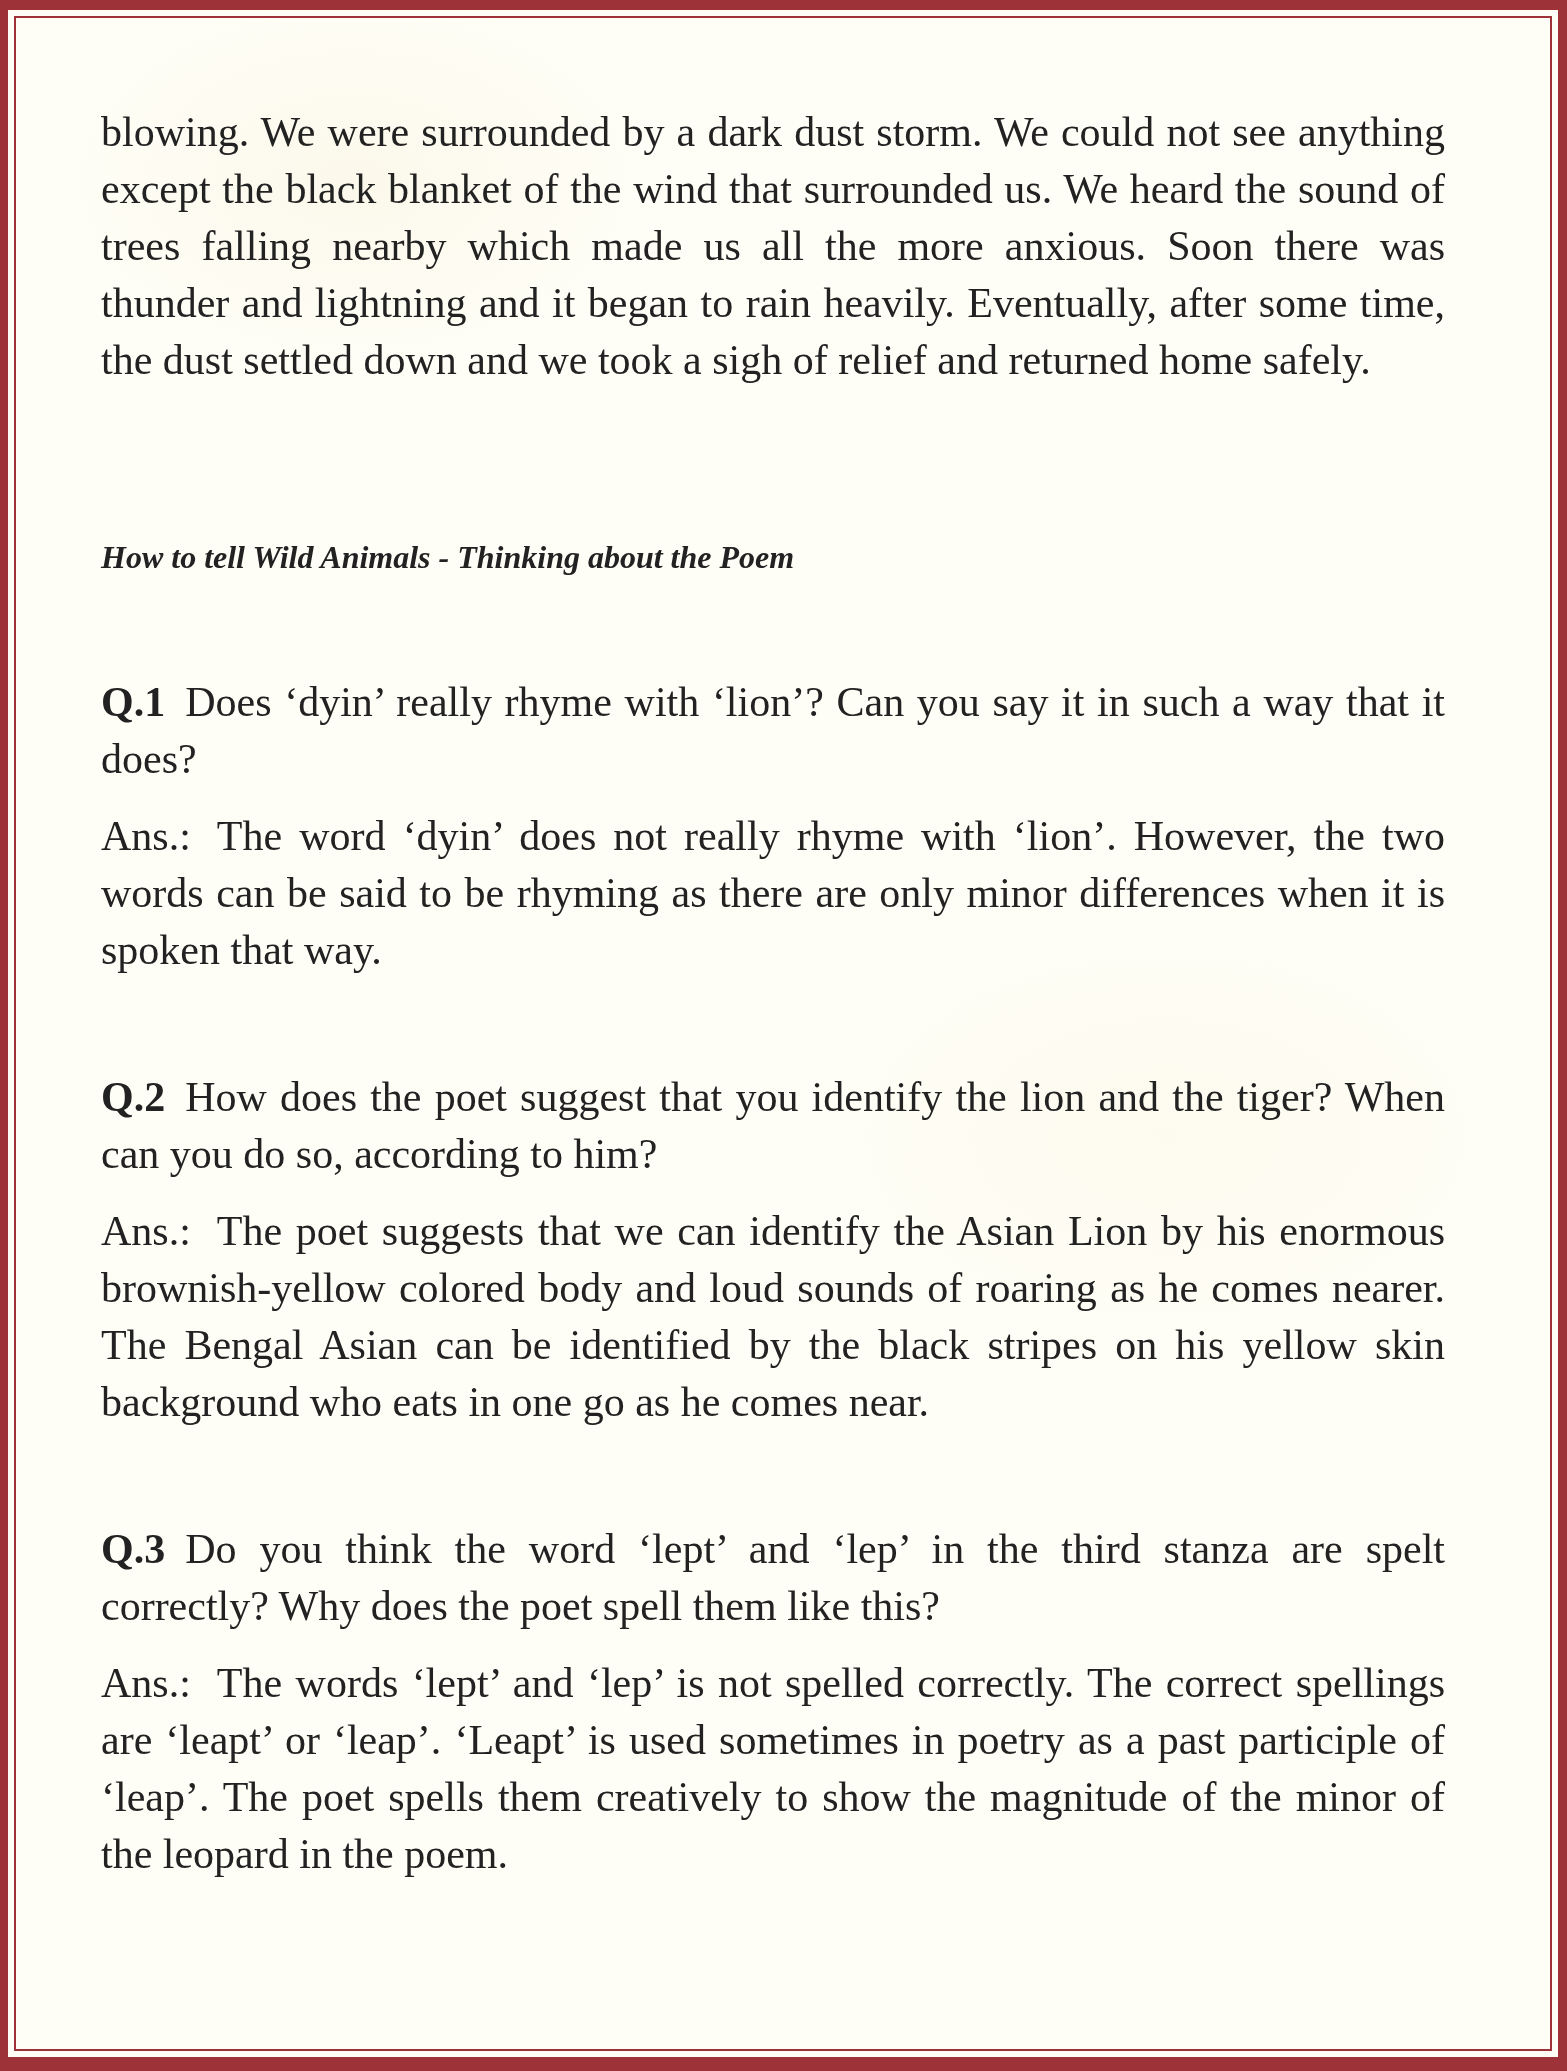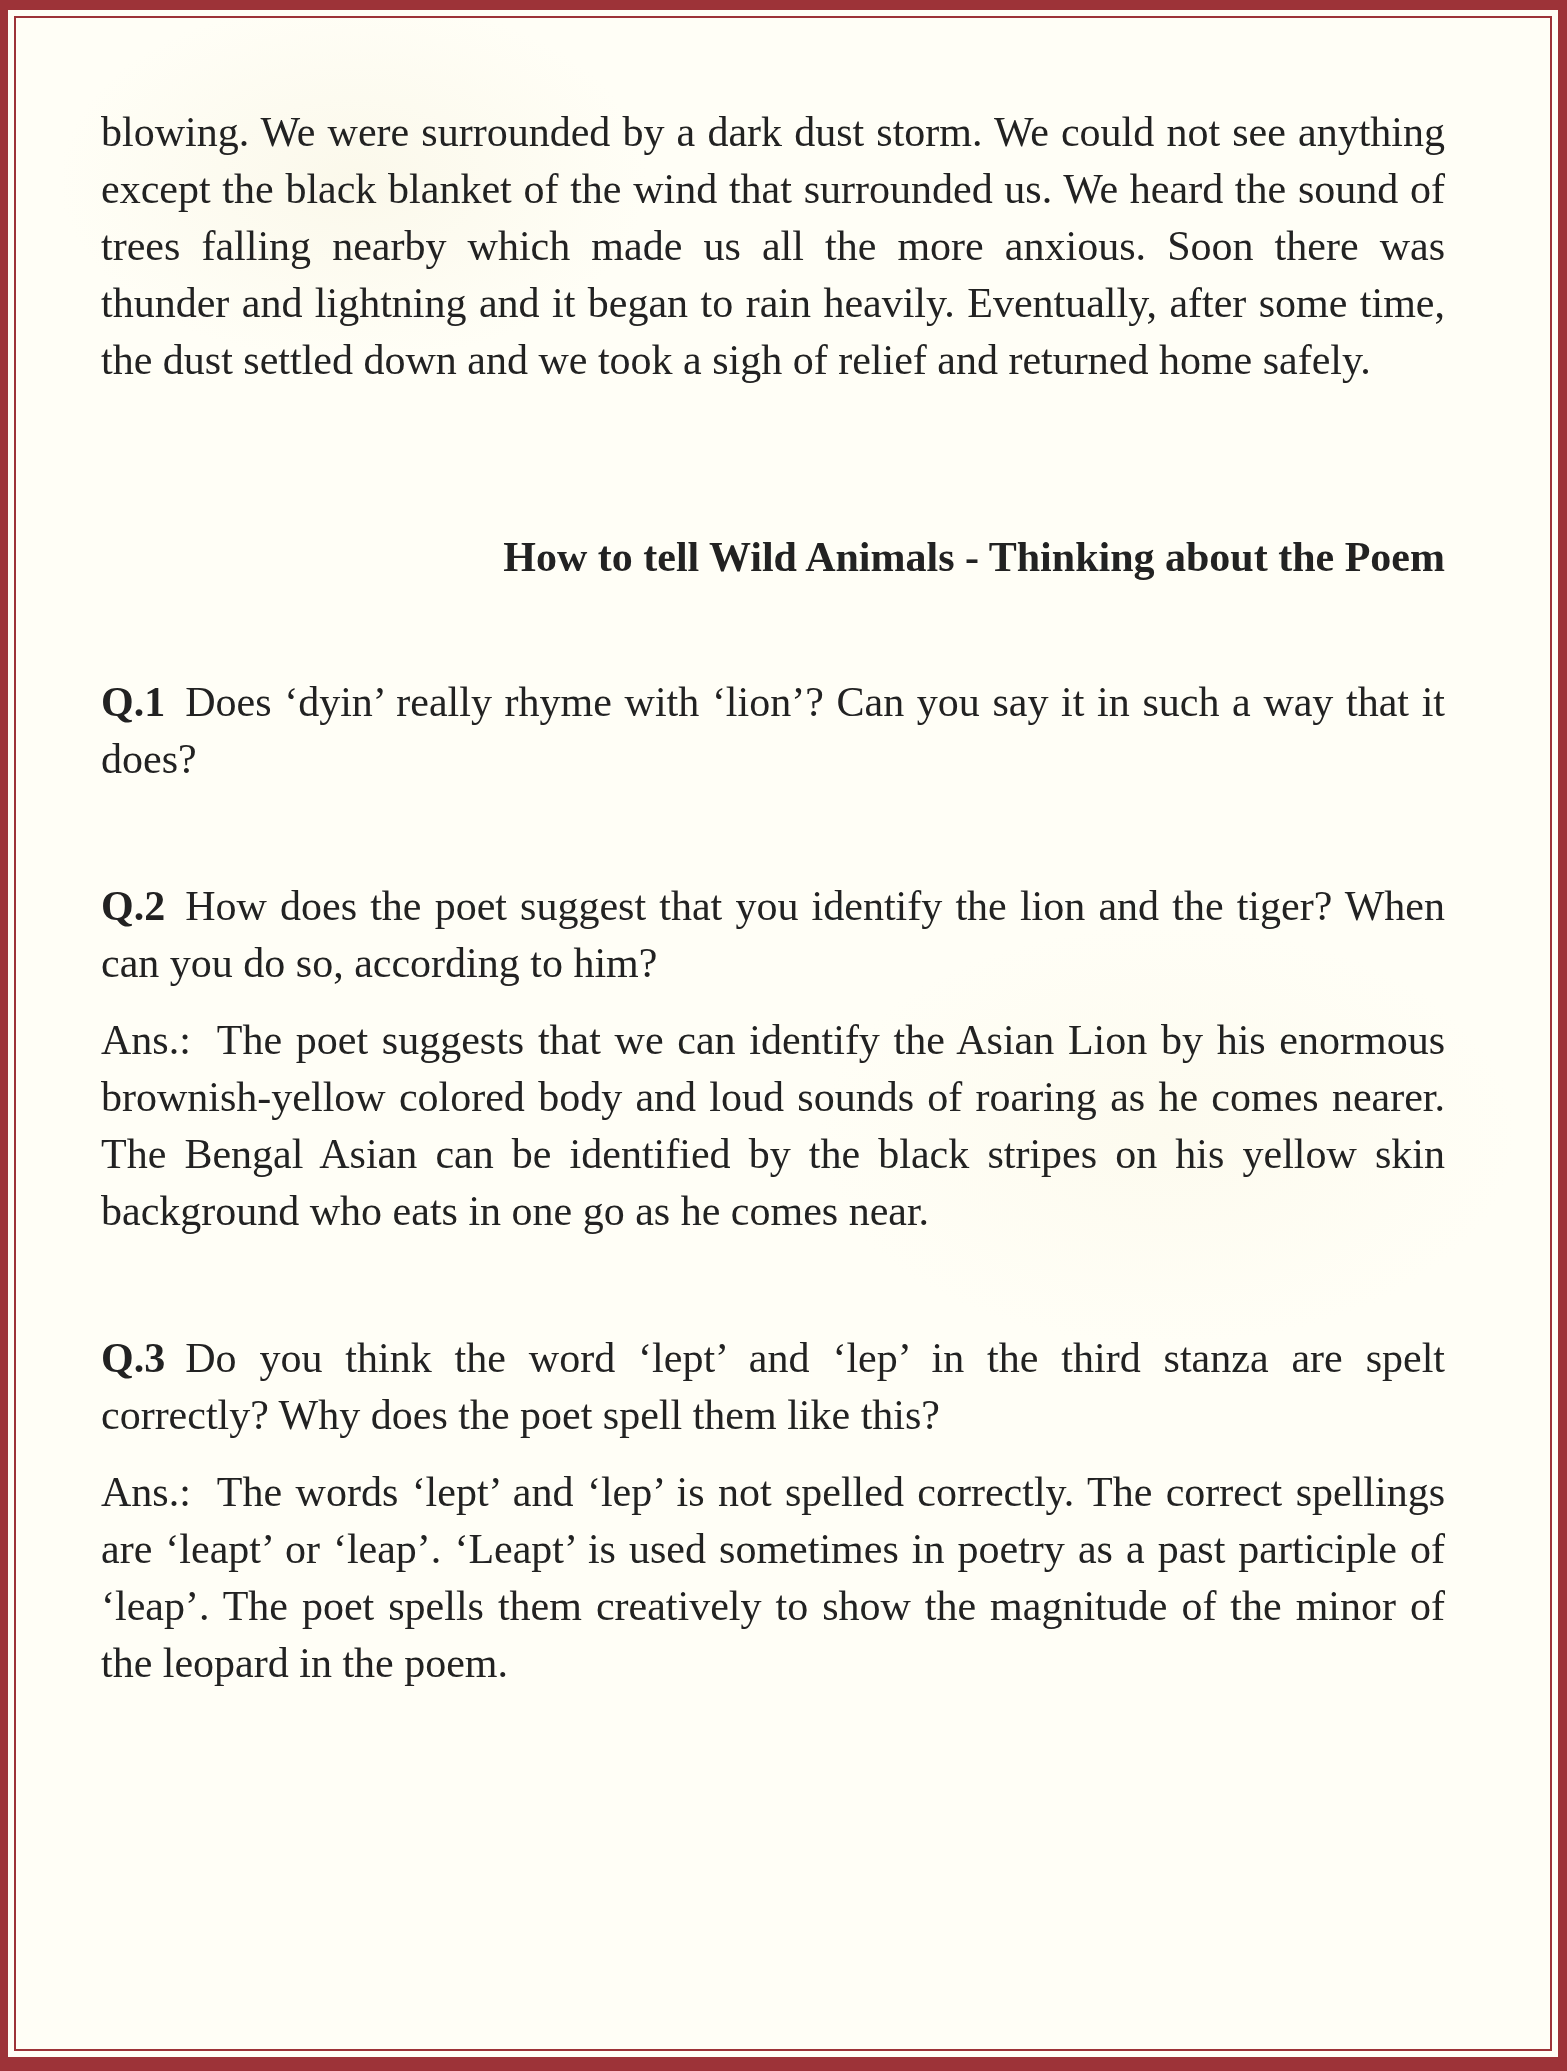--- a/index.html
+++ b/index.html
@@ -39,24 +39,25 @@
     color: #222222;
     font-size: 42px;
     line-height: 57px;
   }
   .para {
     margin: 0;
     text-align: justify;
   }
   .heading {
     margin: 140px 0 0 0;
-    font-size: 42px;
+    font-size: 32px;
     line-height: 57px;
     font-weight: bold;
-    text-align: right;
+    text-align: left;
+    font-style: italic;
   }
   .qa-block { margin-top: 90px; }
   .qa-block.first { margin-top: 88px; }
   .answer { margin-top: 20px; }
   .q-label { margin-right: 20px; font-weight: bold; }
   .a-label { margin-right: 26px; }
 </style>
 </head>
 <body>
 
@@ -64,20 +65,21 @@
   <div class="mat">
     <div class="sheet">
       <div class="doc">
 
         <p class="para">blowing. We were surrounded by a dark dust storm. We could not see anything except the black blanket of the wind that surrounded us. We heard the sound of trees falling nearby which made us all the more anxious. Soon there was thunder and lightning and it began to rain heavily. Eventually, after some time, the dust settled down and we took a sigh of relief and returned home safely.</p>
 
         <h2 class="heading">How to tell Wild Animals - Thinking about the Poem</h2>
 
         <section class="qa-block first">
           <p class="para question"><span class="q-label">Q.1</span><span class="q-text">Does ‘dyin’ really rhyme with ‘lion’? Can you say it in such a way that it does?</span></p>
+          <p class="para answer"><span class="a-label">Ans.:</span><span class="a-text">The word ‘dyin’ does not really rhyme with ‘lion’. However, the two words can be said to be rhyming as there are only minor differences when it is spoken that way.</span></p>
         </section>
 
         <section class="qa-block">
           <p class="para question"><span class="q-label">Q.2</span><span class="q-text">How does the poet suggest that you identify the lion and the tiger? When can you do so, according to him?</span></p>
           <p class="para answer"><span class="a-label">Ans.:</span><span class="a-text">The poet suggests that we can identify the Asian Lion by his enormous brownish-yellow colored body and loud sounds of roaring as he comes nearer. The Bengal Asian can be identified by the black stripes on his yellow skin background who eats in one go as he comes near.</span></p>
         </section>
 
         <section class="qa-block">
           <p class="para question"><span class="q-label">Q.3</span><span class="q-text">Do you think the word ‘lept’ and ‘lep’ in the third stanza are spelt correctly? Why does the poet spell them like this?</span></p>
           <p class="para answer"><span class="a-label">Ans.:</span><span class="a-text">The words ‘lept’ and ‘lep’ is not spelled correctly. The correct spellings are ‘leapt’ or ‘leap’. ‘Leapt’ is used sometimes in poetry as a past participle of ‘leap’. The poet spells them creatively to show the magnitude of the minor of the leopard in the poem.</span></p>

